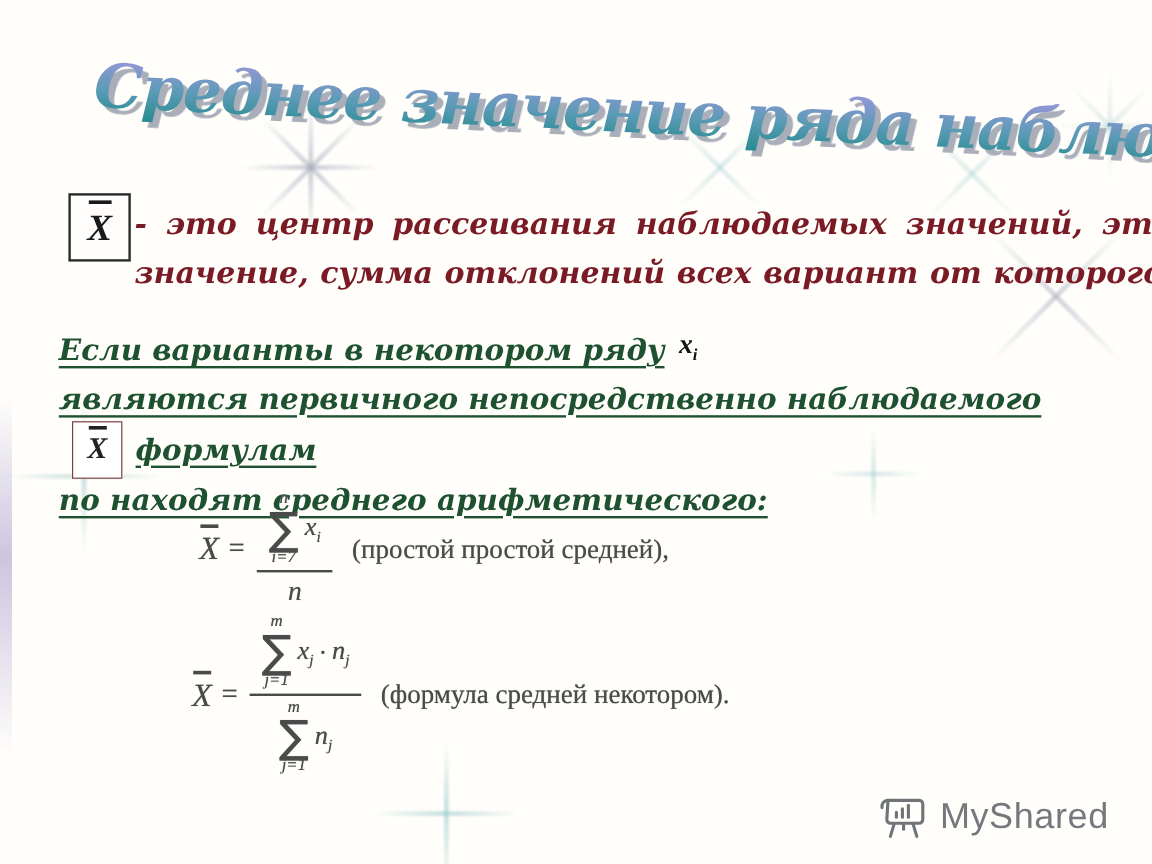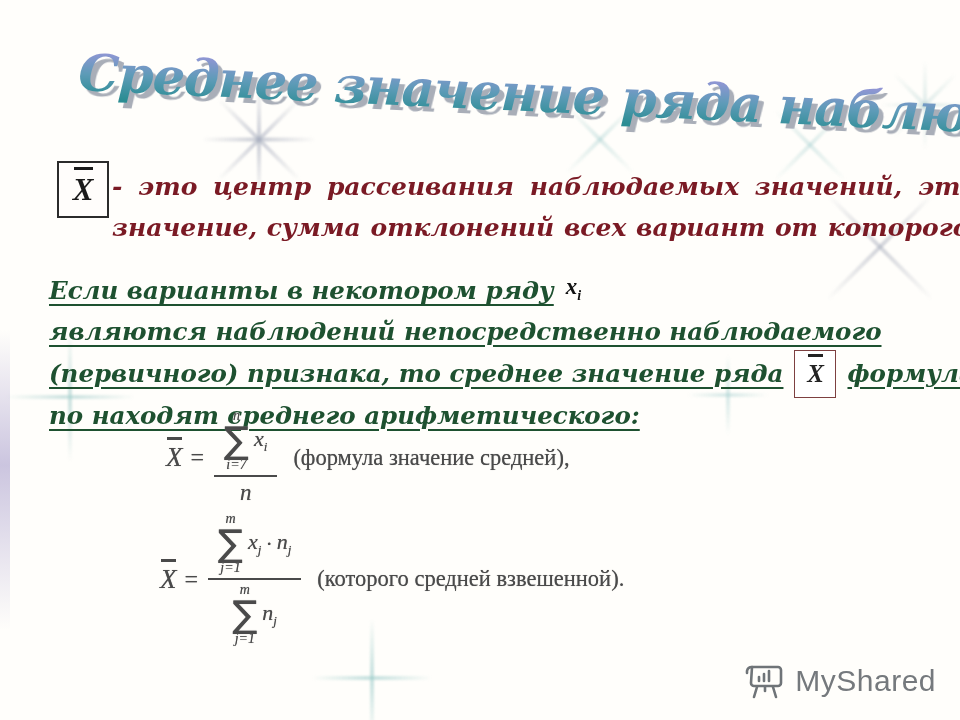--- a/index.html
+++ b/index.html
@@ -70,21 +70,21 @@
   .lim{font-size:14px; font-style:italic;}
   .sigma{font-family:"DejaVu Sans",sans-serif; font-size:37px; line-height:.95; font-style:normal;}
   .op{font-size:22px; font-style:italic; margin-left:5px;}
   .op sub{font-size:13px;}
   .dot{font-style:normal; margin:0 4px;}
   .fbar{align-self:stretch; border-top:2.2px solid #4a4a4a; margin:3px 0;}
   .fden.simple{font-size:23px; font-style:italic;}
   .flabel{font-size:22.5px; margin-left:16px; font-style:normal;}
 
   
-  .watermark{position:absolute; right:24px; bottom:18px; display:flex; align-items:center; gap:8px;
+  .watermark{position:absolute; right:36px; bottom:18px; display:flex; align-items:center; gap:8px;
     cursor:pointer;}
   .watermark .wm-text{font-family:"Liberation Sans","DejaVu Sans",sans-serif; font-size:30px;
     color:#75797d; letter-spacing:.5px;}
 </style>
 </head>
 <body>
 
 <div id="slide">
 
   <div class="sparkle" style="left:201px;top:82px;width:115px;height:115px;--c:rgba(168,174,190,.55)">
@@ -138,23 +138,22 @@
   <div class="deftext">
     <div class="l1">- это центр рассеивания наблюдаемых значений,  это расчетное</div>
     <div class="l2">значение, сумма отклонений всех вариант от которого равна нулю.</div>
   </div>
 
   <div class="statement">
     <div class="row">
       <span class="u">Если варианты в некотором ряду</span>
       <span class="mvar"><span>x</span><sub>i</sub></span>
     </div>
-    <div><span class="u">являются наблюдений непосредственно наблюдаемого</span></div>
+    <div><span class="u">являются первичного непосредственно наблюдаемого</span></div>
     <div class="row">
-      <span class="u">(первичного) признака, то среднее значение ряда</span>
       <span class="inlinebox">
         <span class="xbar"><span>X</span></span>
       </span>
       <span class="u">формулам</span>
     </div>
     <div><span class="u">по находят среднего арифметического:</span></div>
   </div>
 
   <div class="formula" style="left:166px; top:409px;">
     <span class="xbar lhs"><span>X</span></span>
@@ -164,21 +163,21 @@
         <span class="sumcol">
           <span class="lim">n</span>
           <span class="sigma">∑</span>
           <span class="lim">i=7</span>
         </span>
         <span class="op"><span>x</span><sub>i</sub></span>
       </span>
       <span class="fbar"></span>
       <span class="fden simple">n</span>
     </span>
-    <span class="flabel">(формула значение средней),</span>
+    <span class="flabel">(простой простой средней),</span>
   </div>
 
   <div class="formula" style="left:160px; top:512px;">
     <span class="xbar lhs"><span>X</span></span>
     <span class="eq">=</span>
     <span class="frac">
       <span class="fnum">
         <span class="sumcol">
           <span class="lim">m</span>
           <span class="sigma">∑</span>
@@ -191,21 +190,21 @@
       <span class="fbar"></span>
       <span class="fden">
         <span class="sumcol">
           <span class="lim">m</span>
           <span class="sigma">∑</span>
           <span class="lim">j=1</span>
         </span>
         <span class="op"><span>n</span><sub>j</sub></span>
       </span>
     </span>
-    <span class="flabel">(которого средней взвешенной).</span>
+    <span class="flabel">(формула средней некотором).</span>
   </div>
 
   <div class="watermark">
     <svg width="44" height="42" viewBox="0 0 44 42">
       <g fill="none" stroke="#6f7478" stroke-width="2.6" stroke-linecap="round" stroke-linejoin="round">
         <path d="M9 7 h26 a3 3 0 0 1 3 3 v13 a3 3 0 0 1 -3 3 h-24 a3 3 0 0 1 -3 -3 z"></path>
         <path d="M9 7 a5 5 0 0 0 -5 4 l0 2"></path>
         <path d="M16 21 v-4"></path>
         <path d="M21 21 v-7"></path>
         <path d="M26 21 v-10"></path>

